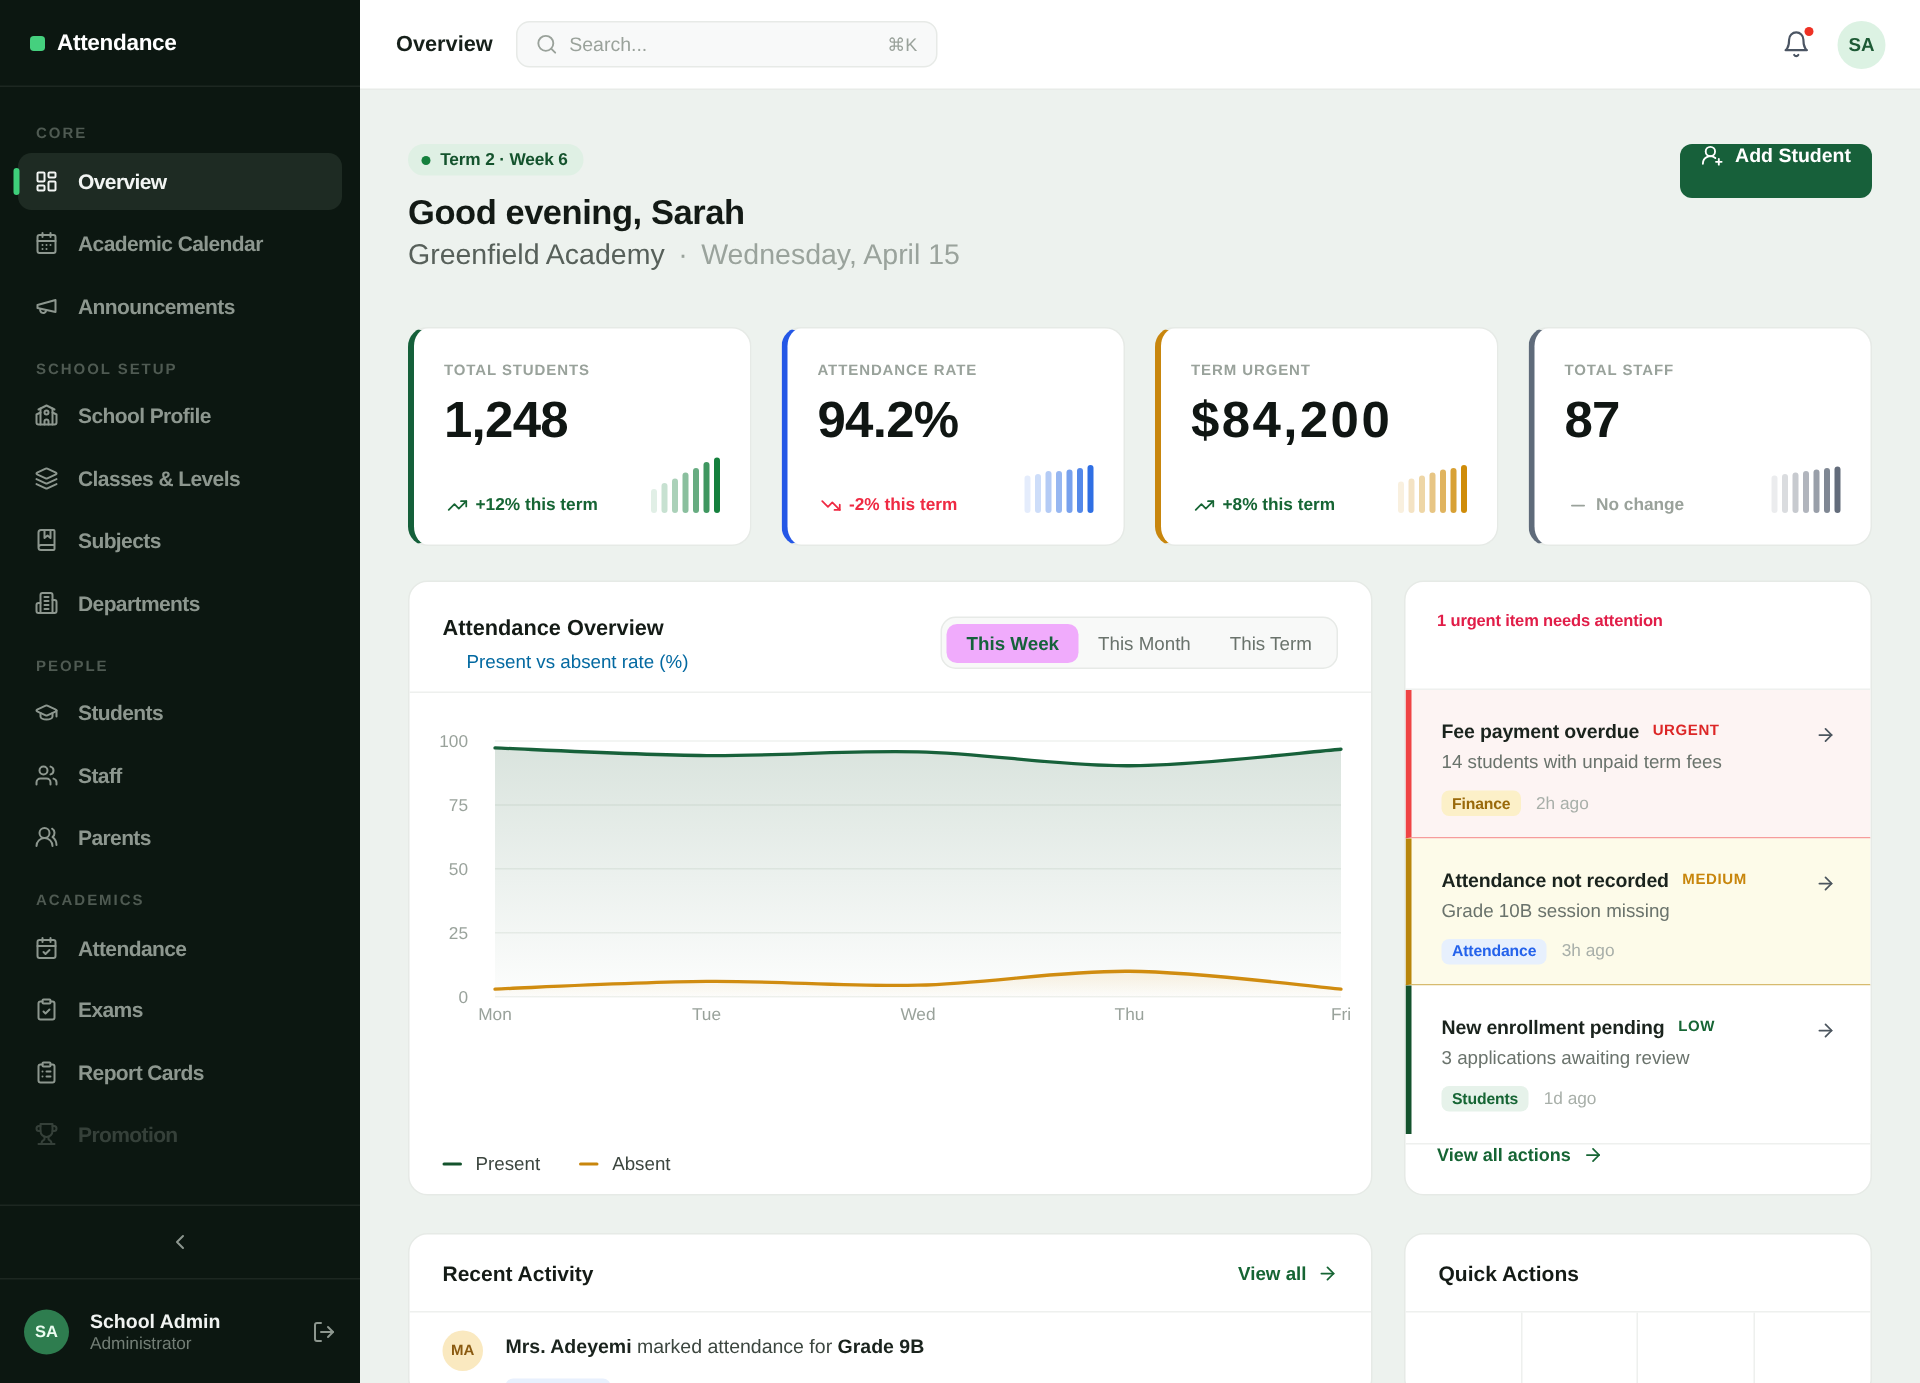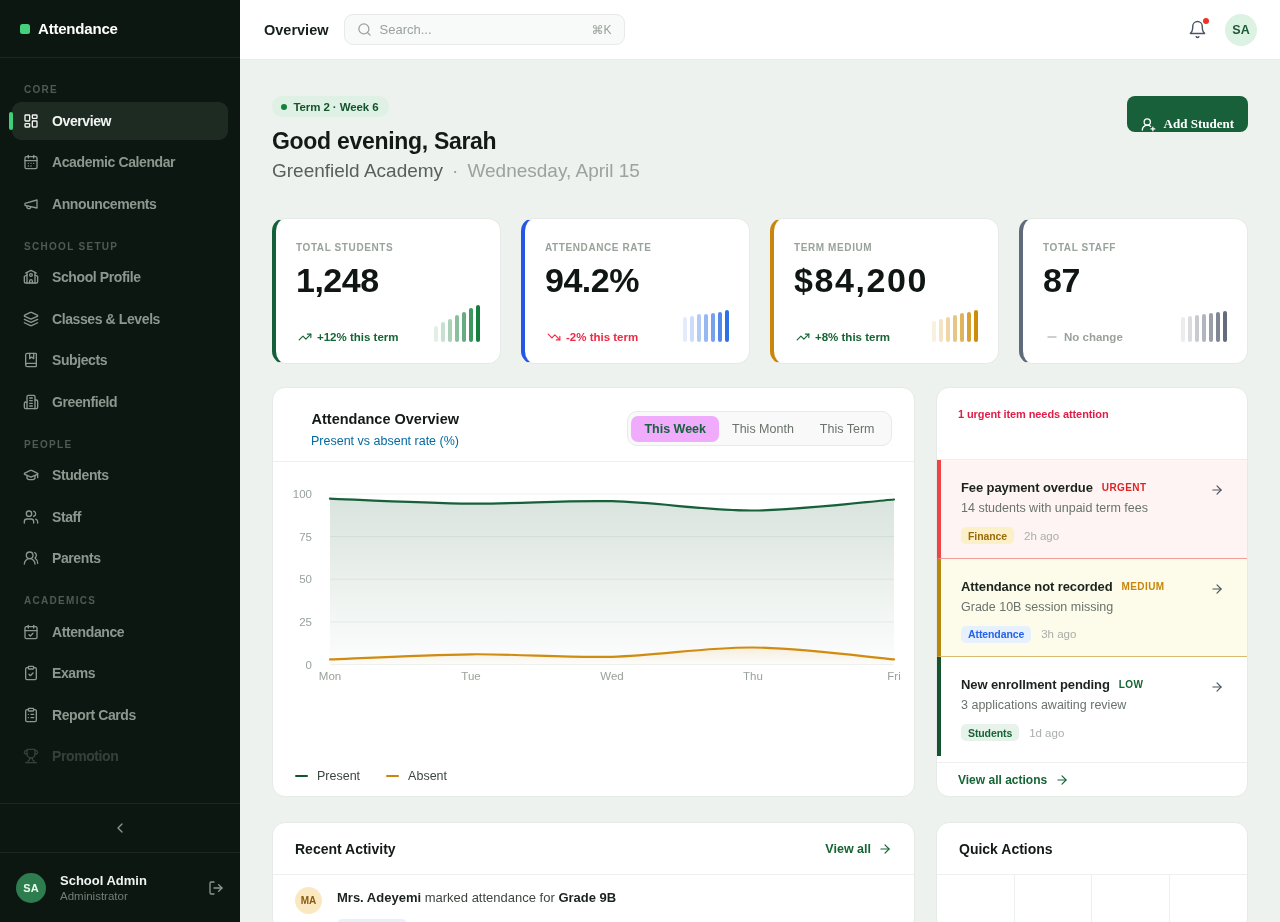--- a/index.html
+++ b/index.html
@@ -39,35 +39,35 @@
 
 .content { padding:36px 32px 0; flex:1; overflow:hidden; }
 
 
 .welcome { display:flex; justify-content:space-between; align-items:flex-start; margin-bottom:36px; }
 .pill { display:flex; width:max-content; align-items:center; gap:7px; background:#dff0e4; color:#14532d; border-radius:999px; font-size:11.5px; letter-spacing:-.1px; font-weight:bold; height:21px; padding:0 10px 0 8.5px;text-align:center; }
 .pill .dot { width:6px; height:6px; border-radius:50%; background:#15803d; }
 .welcome h1 { font-size:23px; font-weight:bold; letter-spacing:-.3px; color:#131a15; margin:11px 0 6px; line-height:26px; }
 .welcome-sub { font-size:19px; color:#9aa39c; }
 .welcome-sub .org { color:#57605a; }
-.btn-add { background:#17603a; color:#fff; border:none; border-radius:8px; height:36px; padding:0 14px; font-size:13px; font-weight:bold; display:inline-flex; align-items:flex-end; gap:8px; font-family:Liberation Serif, serif; margin-top:0; }
+.btn-add { background:#17603a; color:#fff; border:none; border-radius:8px; height:36px; padding:0 14px; font-size:13px; font-weight:bold; display:inline-flex; align-items:flex-start; gap:8px; font-family:Liberation Sans, sans-serif; margin-top:0; }
 
 
 .stats { display:grid; grid-template-columns:repeat(4,1fr); gap:20px; margin-bottom:23px; }
 .stat { background:#fff; border:1px solid #e6eae6; border-left:4px solid #15803d; border-radius:13px; padding:23px 20px 0; height:146px; position:relative; }
 .stat .label { font-size:10px; font-weight:bold; letter-spacing:.6px; color:#99a29b; }
 .stat .value { font-size:34px; font-weight:bold; letter-spacing:-.5px; color:#101613; margin-top:8px; }
 .stat .delta { position:absolute; left:22px; bottom:19px; font-size:11.5px; font-weight:bold; display:flex; align-items:center; gap:5px; }
 .stat .bars { position:absolute; right:20px; bottom:21px; display:flex; align-items:flex-end; gap:2.5px; }
 .stat .bars i { width:4.5px; border-radius:2.5px; display:block; }
 
 
 .row2 { display:grid; grid-template-columns:643px 1fr; gap:21px; margin-bottom:25px; }
 .card { background:#fff; border:1px solid #e6eae6; border-radius:13px; }
-.chart-card { height:410px; position:relative;text-align:right; }
+.chart-card { height:410px; position:relative; }
 .chart-head { display:flex; justify-content:space-between; align-items:flex-start; padding:21px 22px 0; height:74px; border-bottom:1px solid #eef0ee; }
 .chart-head h3 { font-size:14.5px; font-weight:bold; color:#141b16; margin-bottom:7px; margin-top:2px; }
 .chart-head .sub { font-size:12.5px; color:#0369a1;margin-left:16px; }
 .tabs { display:flex; background:#f8f9f8; border:1px solid #e7eae7; border-radius:10px; padding:3.5px; height:35px; margin-top:2px; }
 .tab { font-size:12.5px; color:#6a736c; padding:0 13px; border-radius:7px; line-height:27px; }
 .tab.active { background:#f0abfc; color:#15623b; font-weight:bold; }
 .chart-body { padding:20px 22px 0; }
 .legend { display:flex; gap:26px; padding:0 22px; position:absolute; bottom:13px; left:0; }
 .legend span { display:flex; align-items:center; gap:9px; font-size:12.5px; color:#3c463f; }
 .legend i { width:13px; height:2.5px; border-radius:2px; display:block; }
@@ -80,21 +80,21 @@
 .badge3 { position:absolute; right:21px; top:27px; width:24px; height:24px; background:#fde1e1; color:#dc2626; border-radius:50%; font-size:12px; font-weight:bold; display:flex; align-items:center; justify-content:center; }
 .pend-sub { font-size:11px; font-weight:bold; color:#e11d48; margin-top:2px; letter-spacing:-.1px; }
 .pend-item { height:98.6px; padding:20px 20px 0; border-left:4px solid; position:relative; }
 .pi-title { font-size:13px; font-weight:bold; color:#1a231d; display:flex; align-items:center; gap:9px; letter-spacing:-.1px; }
 .pi-sev { font-size:10px; font-weight:bold; letter-spacing:.4px; }
 .pi-desc { font-size:12.5px; color:#6a736c; margin:6px 0 12px; }
 .pi-meta { display:flex; align-items:center; gap:10px; }
 .pi-tag { font-size:10.5px; font-weight:bold; border-radius:5px; padding:2.5px 7px; letter-spacing:-.1px; }
 .pi-time { font-size:11.5px; color:#a8afa9; }
 .pi-arrow { position:absolute; right:23px; top:23px; color:#4b555e; }
-.pend-foot { padding:0 21px; height:34px; display:flex; align-items:center; border-top:1px solid #eef0ee; margin-top:auto; }
+.pend-foot { padding:0 21px; height:34px; display:flex; align-items:flex-start; border-top:1px solid #eef0ee; margin-top:auto; }
 .pend-foot a { color:#166534; font-size:12px; font-weight:bold; display:flex; align-items:center; gap:8px; }
 
 
 .row3 { display:grid; grid-template-columns:643px 1fr; gap:21px; }
 .r3card { height:110px; }
 .ra-head { display:flex; justify-content:space-between; align-items:center; padding:0 22px; height:52px; border-bottom:1px solid #eef0ee; }
 .ra-head h3, .qa-head h3 { font-size:14px; font-weight:bold; color:#141b16; }
 .ra-head a { color:#166534; font-size:12.5px; font-weight:bold; display:flex; align-items:center; gap:7px; }
 .ra-item { display:flex; padding:11px 22px; gap:15px; }
 .ra-avatar { width:27px; height:27px; border-radius:50%; background:#fae9c0; color:#8a5a10; font-size:10px; font-weight:bold; display:flex; align-items:center; justify-content:center; flex:none; margin-top:1px; }
@@ -176,21 +176,21 @@
     <div class="sb-item">
           <svg width="19" height="19" viewBox="0 0 24 24" fill="none" stroke="currentColor" stroke-width="2" stroke-linecap="round" stroke-linejoin="round">
             <path d="M6 22V4a2 2 0 0 1 2-2h8a2 2 0 0 1 2 2v18Z"></path>
             <path d="M6 12H4a2 2 0 0 0-2 2v6a2 2 0 0 0 2 2h2"></path>
             <path d="M18 9h2a2 2 0 0 1 2 2v9a2 2 0 0 1-2 2h-2"></path>
             <path d="M10 6h4"></path>
             <path d="M10 10h4"></path>
             <path d="M10 14h4"></path>
             <path d="M10 18h4"></path>
           </svg>
-          <span>Greenfield</span>
+          <span>Departments</span>
         </div>
     <div class="sb-label">PEOPLE</div>
     <div class="sb-item">
           <svg width="19" height="19" viewBox="0 0 24 24" fill="none" stroke="currentColor" stroke-width="2" stroke-linecap="round" stroke-linejoin="round">
             <path d="M21.42 10.92a1 1 0 0 0-.02-1.84L12.83 5.18a2 2 0 0 0-1.66 0L2.6 9.08a1 1 0 0 0 0 1.83l8.57 3.91a2 2 0 0 0 1.66 0z"></path>
             <path d="M22 10v6"></path>
             <path d="M6 12.5V16a6 3 0 0 0 12 0v-3.5"></path>
           </svg>
           <span>Students</span>
         </div>
@@ -338,21 +338,21 @@
               <i style="height:25px;background:#2f6fe4;opacity:0.13;"></i>
               <i style="height:26.5px;background:#2f6fe4;opacity:0.24;"></i>
               <i style="height:28px;background:#2f6fe4;opacity:0.36;"></i>
               <i style="height:28.5px;background:#2f6fe4;opacity:0.5;"></i>
               <i style="height:29.5px;background:#2f6fe4;opacity:0.65;"></i>
               <i style="height:30.5px;background:#2f6fe4;opacity:0.82;"></i>
               <i style="height:32px;background:#2f6fe4;opacity:1;"></i>
             </span>
           </div>
 <div class="stat" style="border-left-color:#c8860d;">
-            <div class="label">TERM MEDIUM</div>
+            <div class="label">TERM URGENT</div>
             <div class="value"><span style="letter-spacing:1.6px;">$84,200</span></div>
             <span class="delta" style="color:#166534;"><svg width="14" height="14" viewBox="0 0 24 24" fill="none" stroke="currentColor" stroke-width="2" stroke-linecap="round" stroke-linejoin="round">
                 <polyline points="22 7 13.5 15.5 8.5 10.5 2 17"></polyline>
                 <polyline points="16 7 22 7 22 13"></polyline>
               </svg> +8% this term</span>
             <span class="bars">
               <i style="height:21px;background:#cf8c09;opacity:0.13;"></i>
               <i style="height:23px;background:#cf8c09;opacity:0.24;"></i>
               <i style="height:25px;background:#cf8c09;opacity:0.36;"></i>
               <i style="height:27px;background:#cf8c09;opacity:0.5;"></i>

